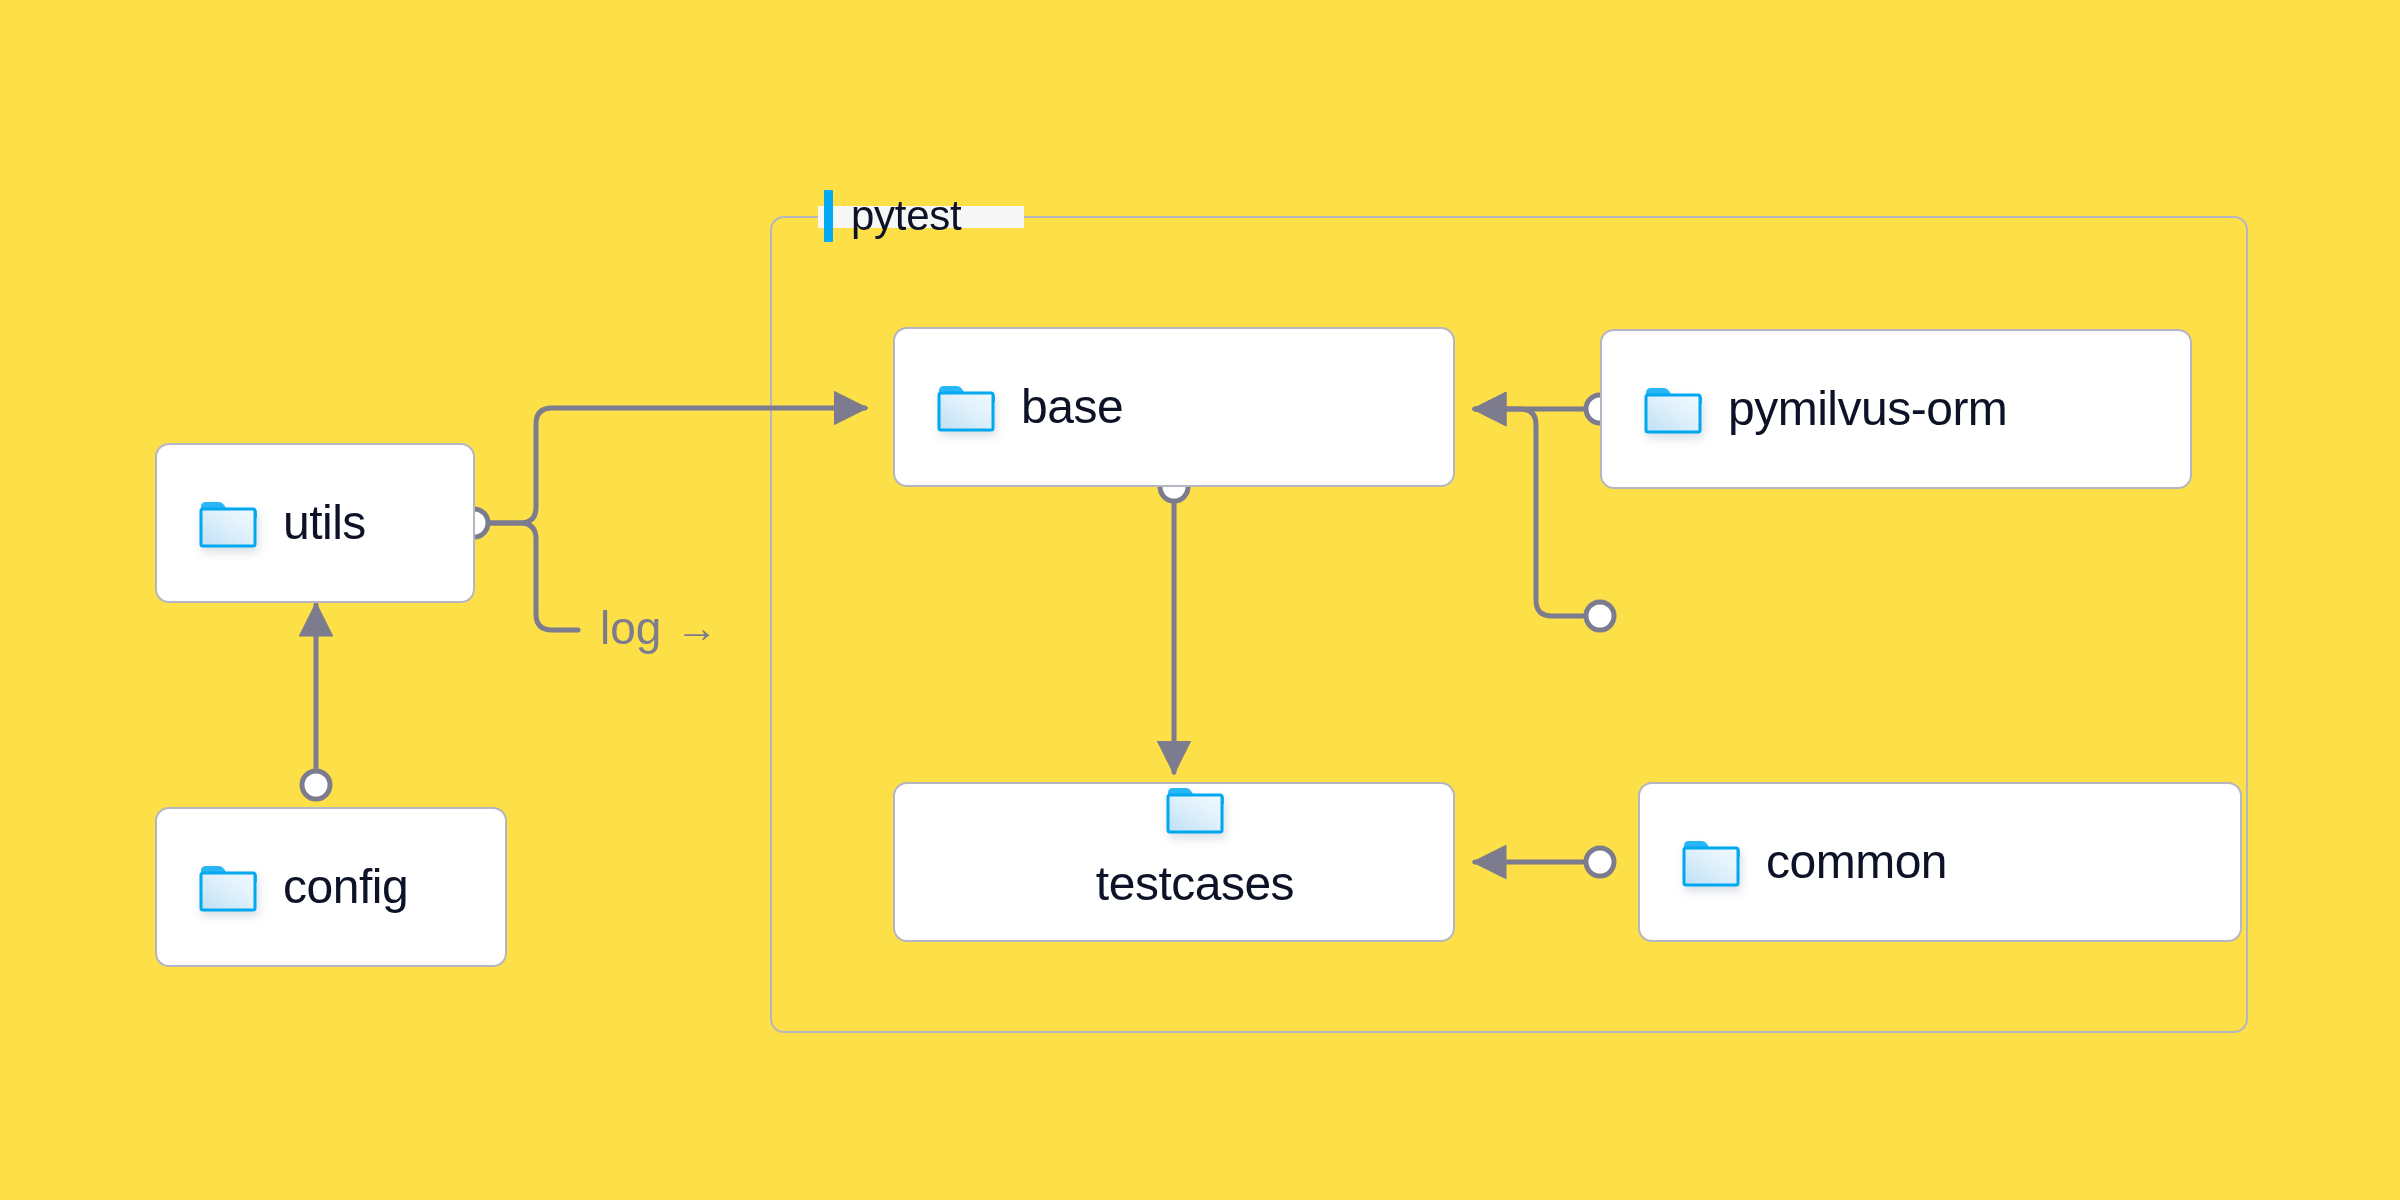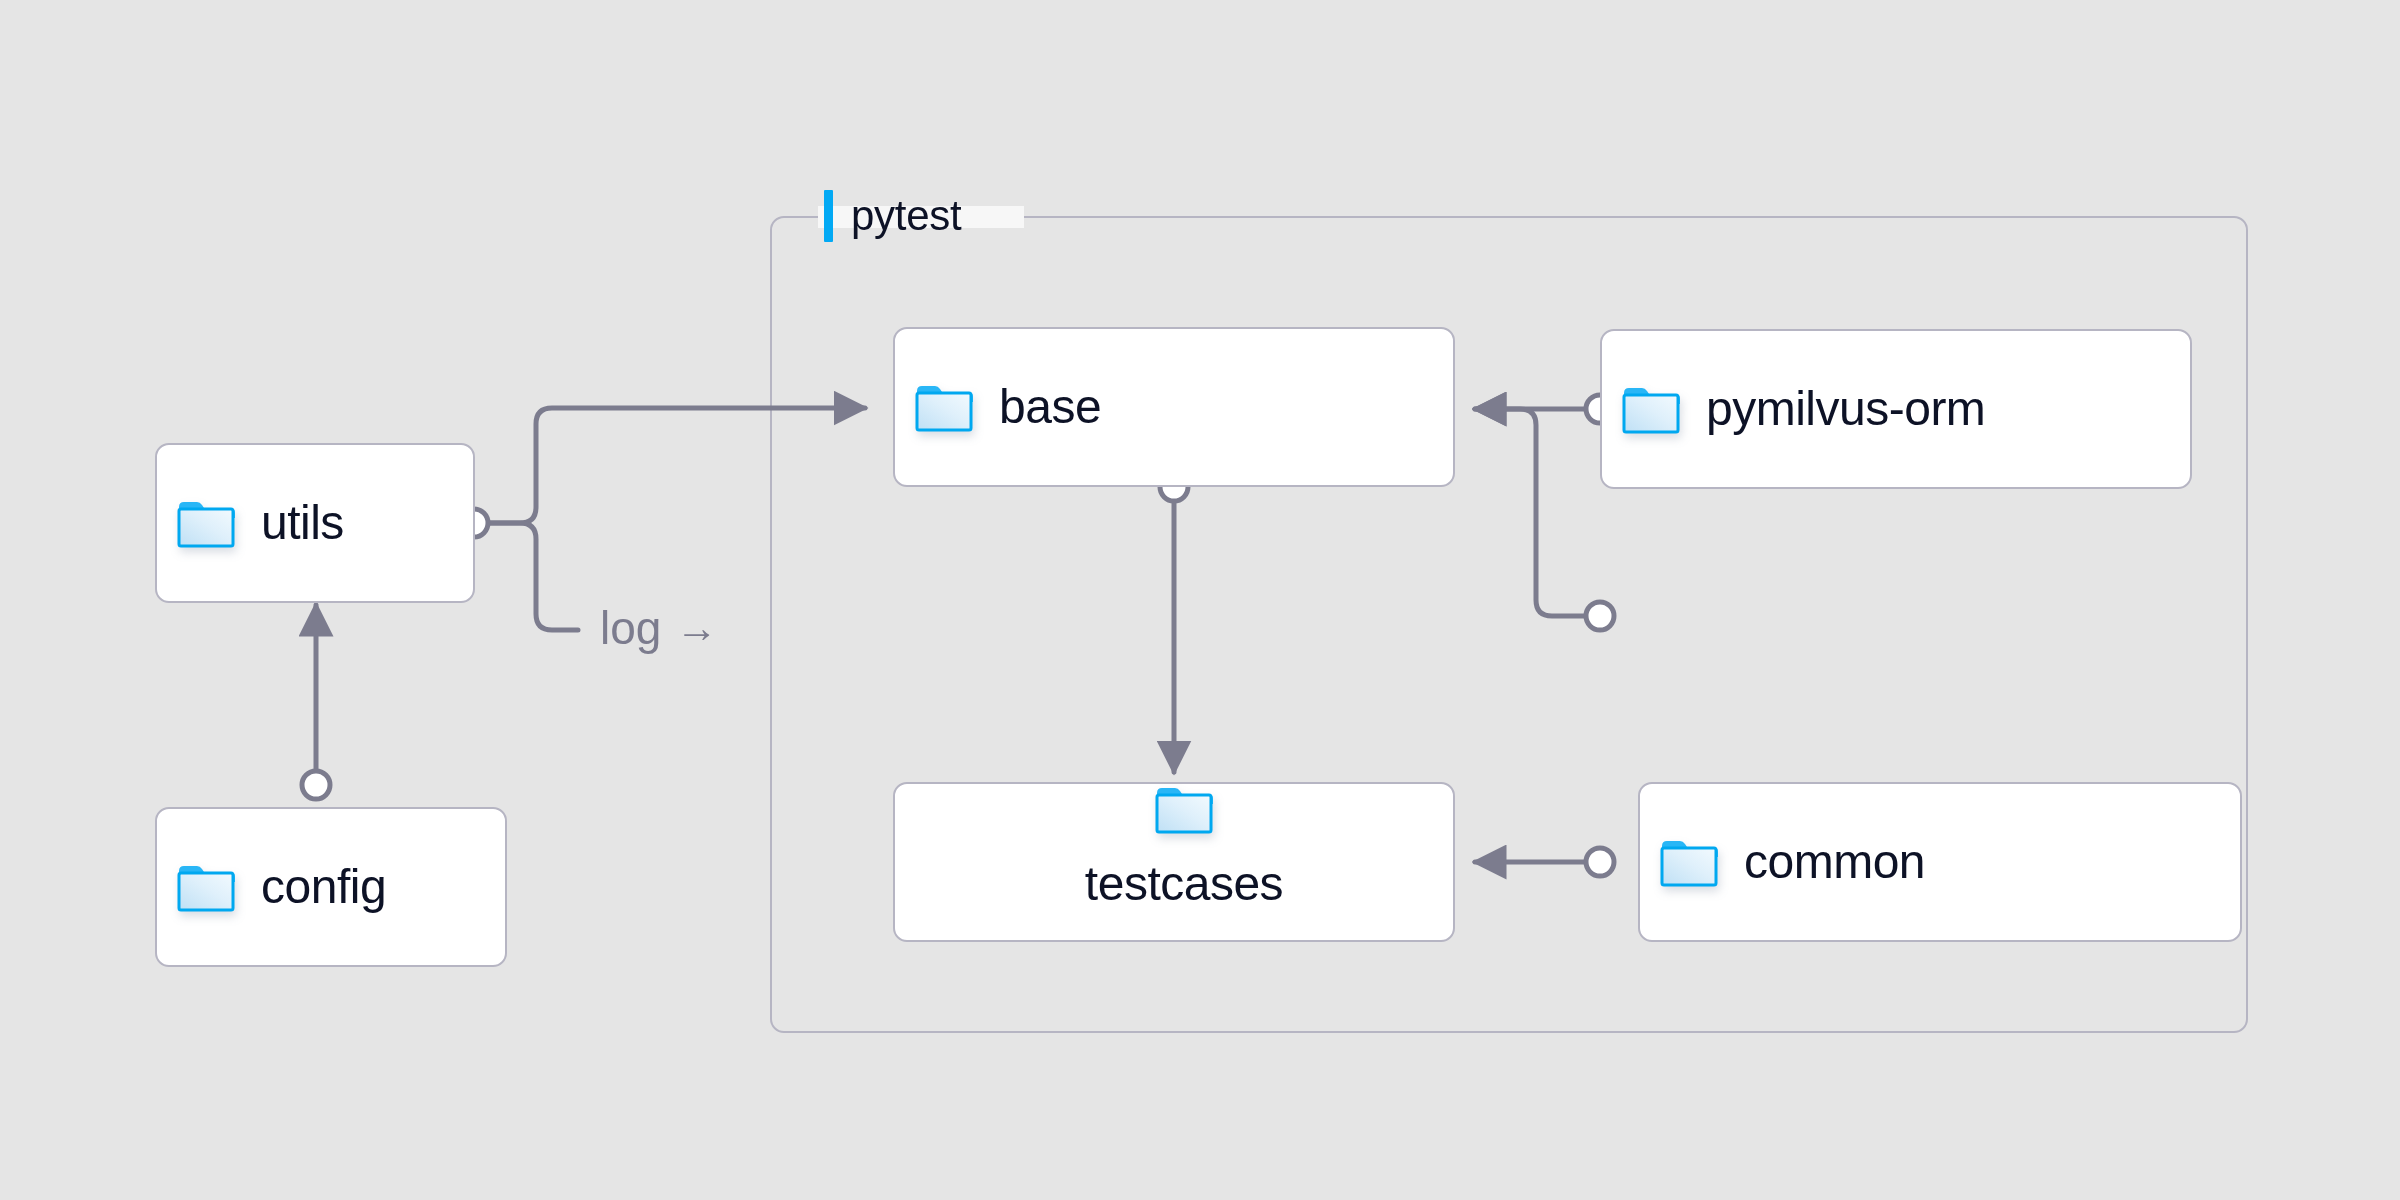--- a/index.html
+++ b/index.html
@@ -7,40 +7,40 @@
     padding: 0;
     background: #f7f7f7;
   }
   body {
     font-family: "Liberation Sans", sans-serif;
   }
   #canvas {
     position: relative;
     width: 2400px;
     height: 1200px;
-    background: #e5e5e5;
+    background: #fde047;
     overflow: hidden;
   }
   svg.layer {
     position: absolute;
     left: 0;
     top: 0;
     width: 2400px;
     height: 1200px;
     overflow: visible;
   }
   .node {
     position: absolute;
     box-sizing: border-box;
     background: #ffffff;
     border: 2px solid #b6b5c3;
     border-radius: 14px;
     display: flex;
     align-items: center;
-    padding-left: 20px;
+    padding-left: 42px;
     gap: 26px;
     text-align: right;
   }
   .node-label {
     font-size: 48px;
     font-weight: 400;
     color: #0d1226;
     letter-spacing: -0.5px;
     white-space: nowrap;
     line-height: 1;

